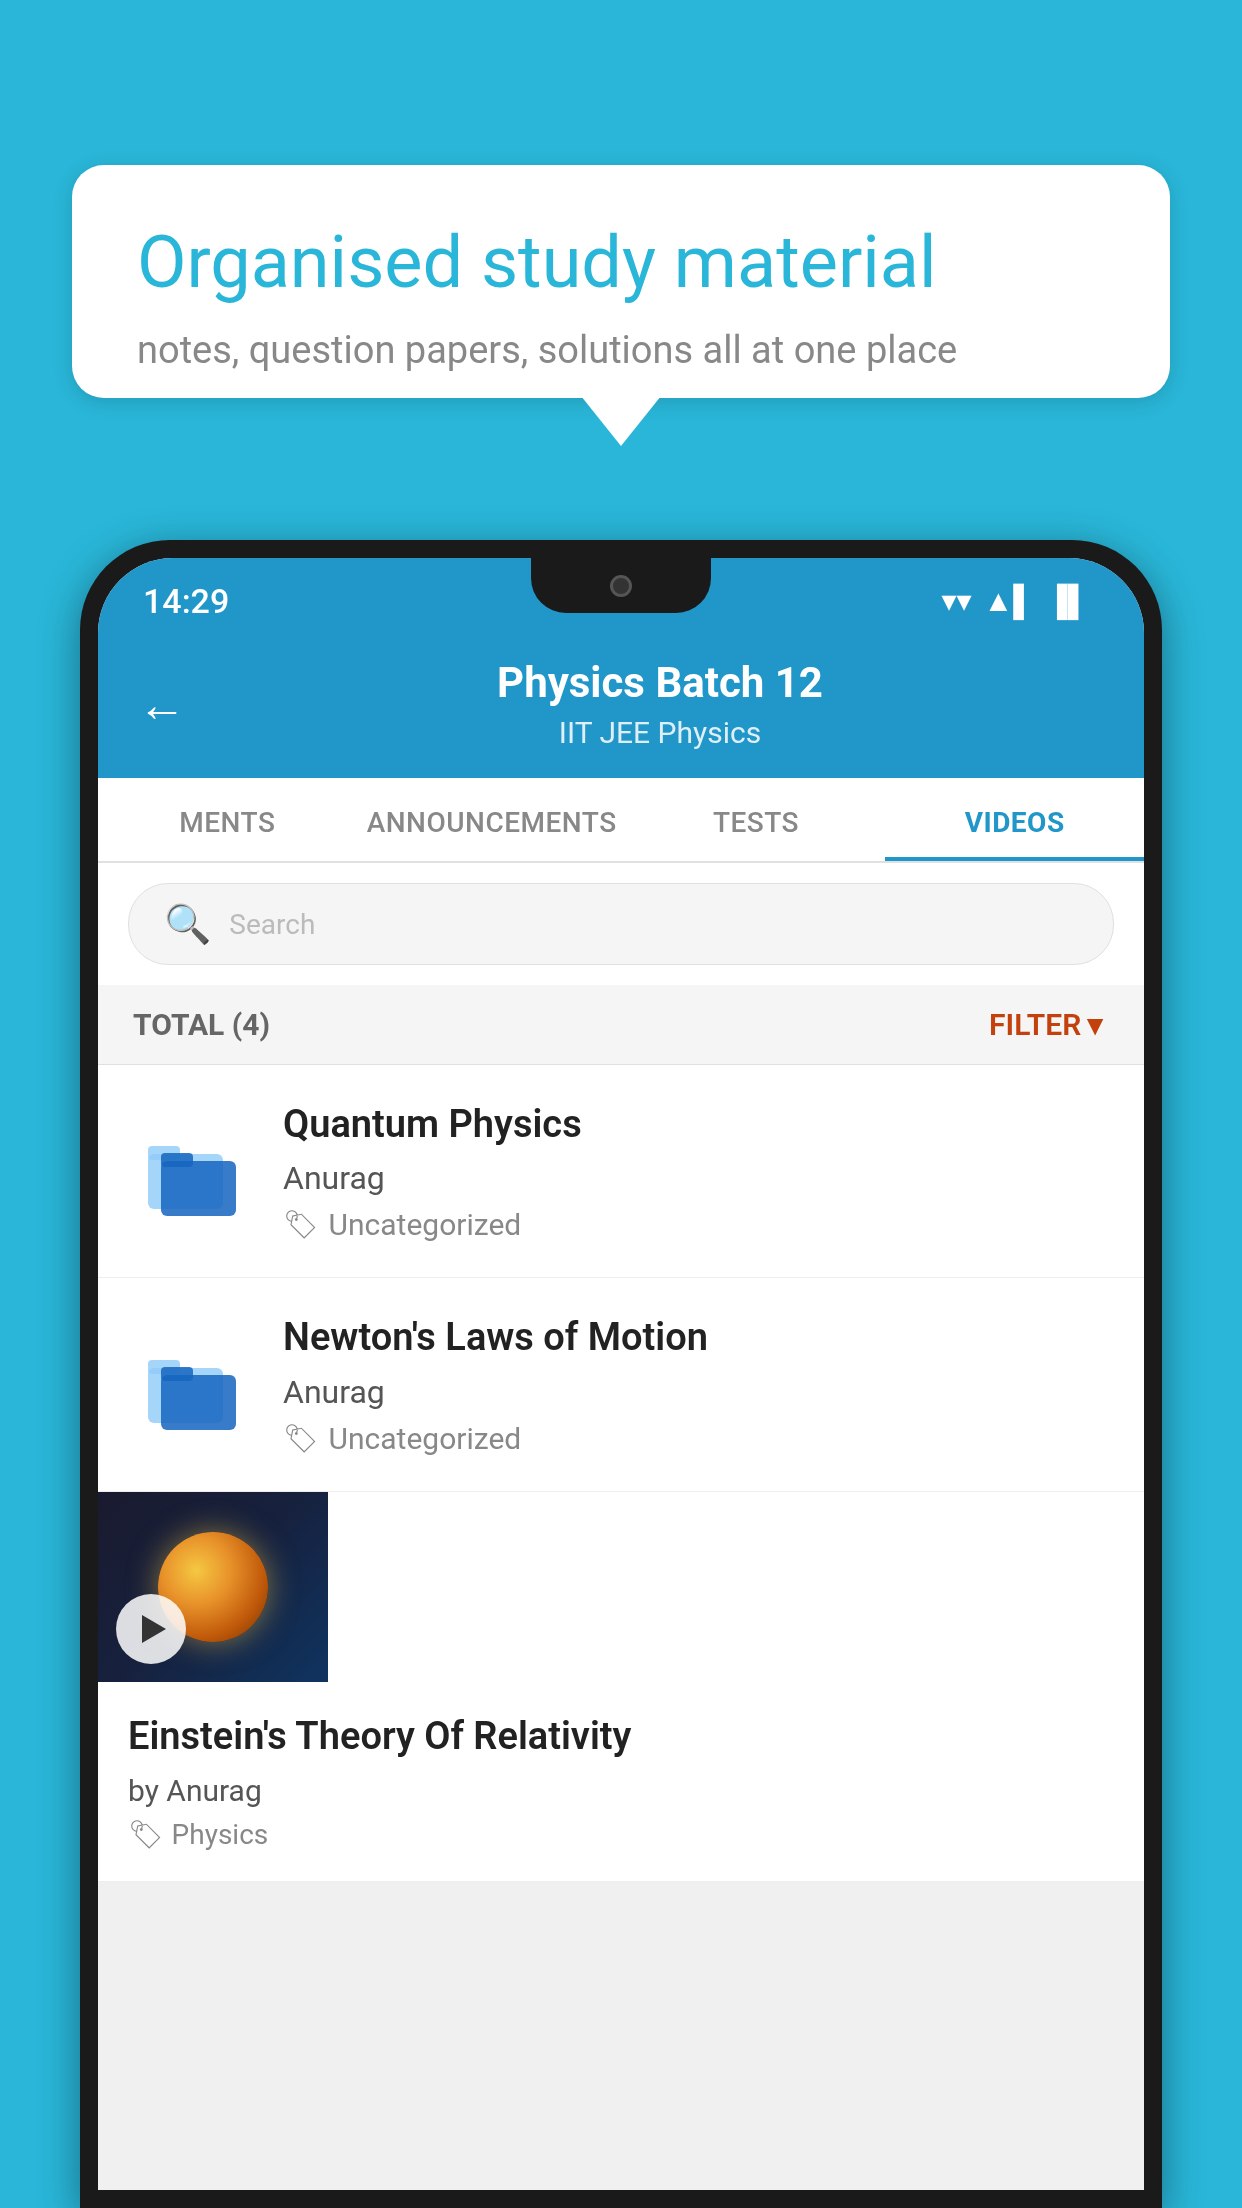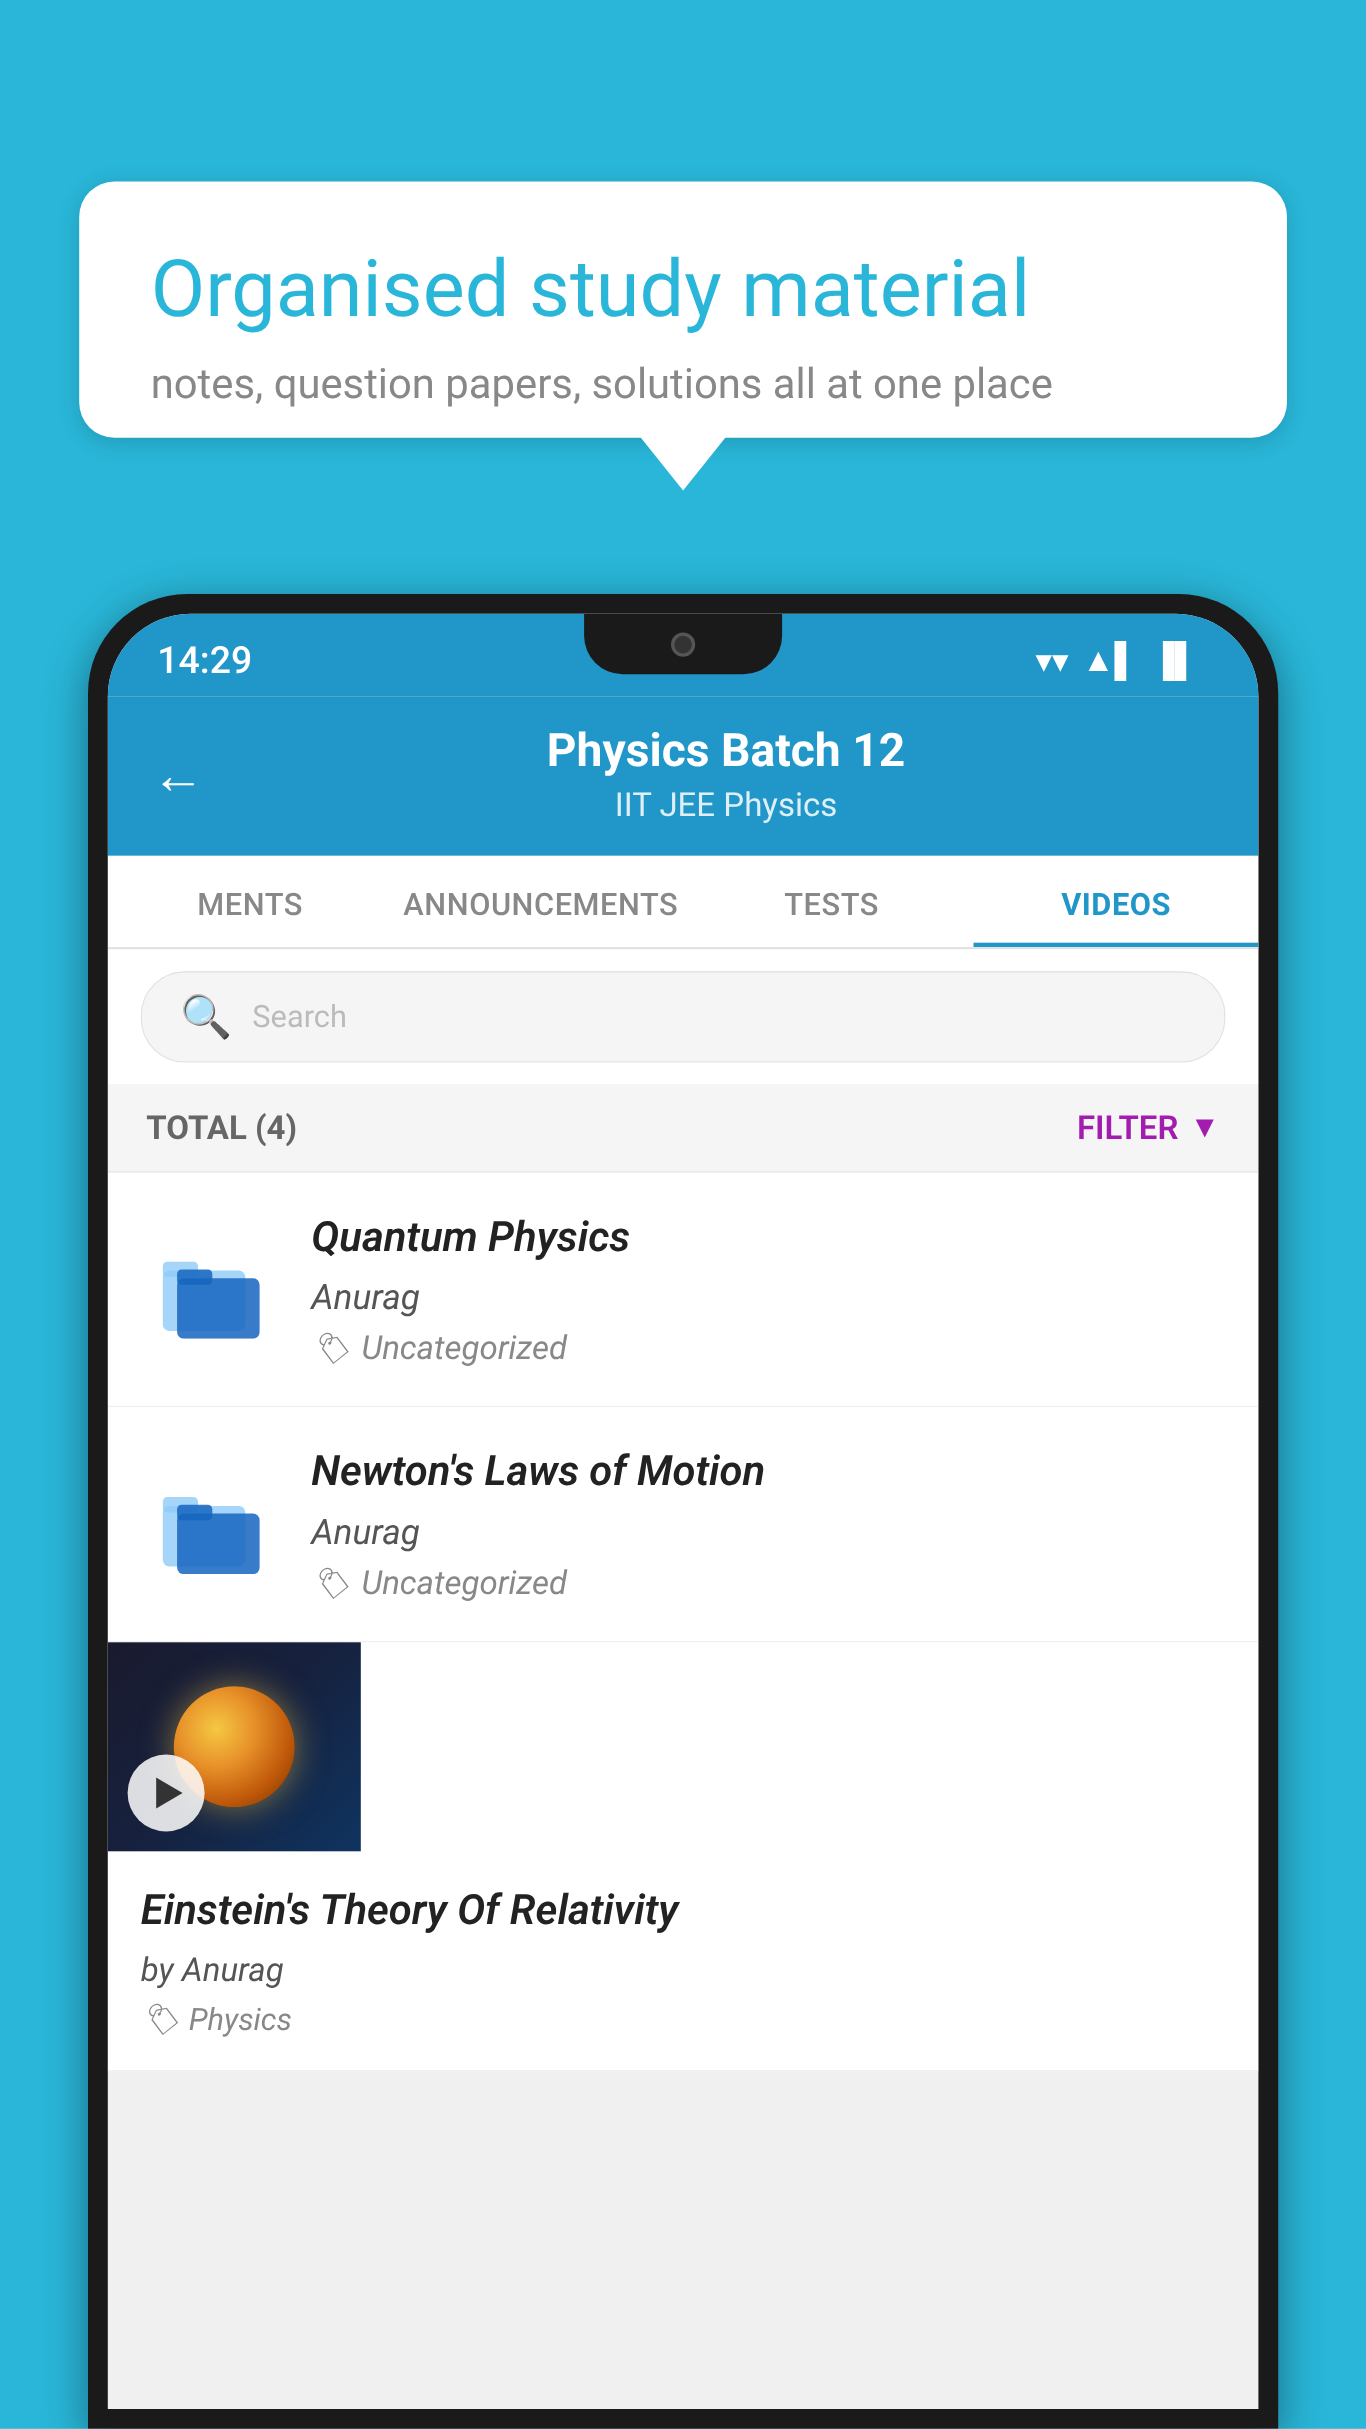--- a/index.html
+++ b/index.html
@@ -230,37 +230,35 @@
     }
 
     .total-count {
       font-size: 30px;
       color: #666;
       font-weight: 700;
     }
 
     .filter-btn {
       display: flex;
-      align-items: flex-start;
-      gap: 10px;
-      color: #a21caf;
+      align-items: flex-end;
+      color: #c2410c;
       font-size: 30px;
       font-weight: 600;
       cursor: pointer;
     }
 
     .filter-icon {
       font-size: 28px;
     }
 
     
     .video-list {
       background: white;
       overflow-y: auto;
-      font-style: italic;
     }
 
     .video-item {
       display: flex;
       align-items: center;
       padding: 35px 35px;
       gap: 30px;
       border-bottom: 1px solid #eee;
       cursor: pointer;
     }

